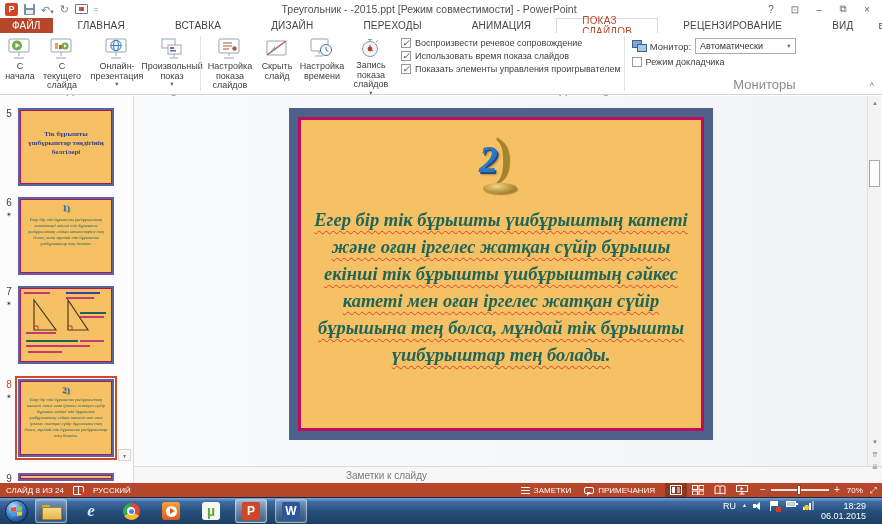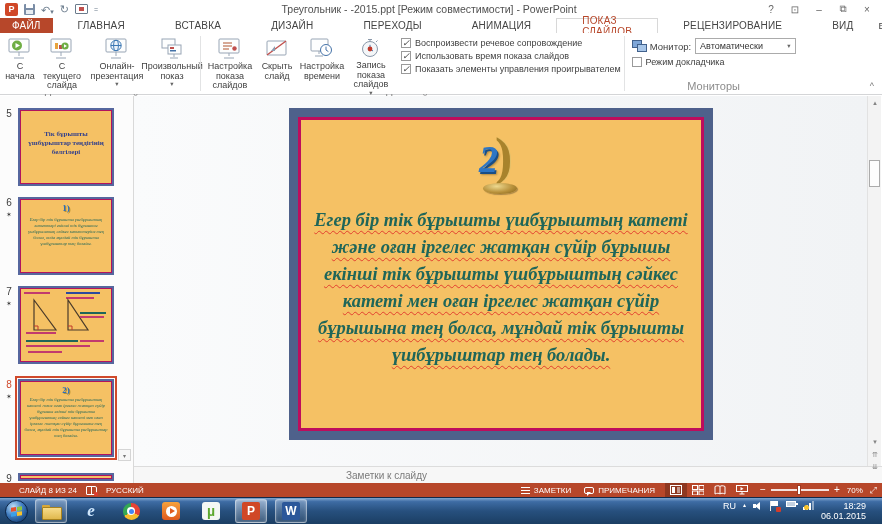--- a/index.html
+++ b/index.html
@@ -29,21 +29,21 @@
   .tabrow-right { margin-left:auto; display:flex; align-items:center; gap:5px; padding-right:6px; }
   .signin { font-size:9.5px; color:#444; }
   .avatar { width:13px; height:13px; border-radius:50%; background:#BFC6CC; position:relative; overflow:hidden; }
   .avatar:before { content:""; position:absolute; left:4px; top:2px; width:5px; height:5px; border-radius:50%; background:#fff; }
   .avatar:after { content:""; position:absolute; left:2px; top:8px; width:9px; height:6px; border-radius:50% 50% 0 0; background:#fff; }
 
   
   .ribbon { position:absolute; left:0; top:33px; width:882px; height:62px; background:#fff; border-bottom:1px solid #D4D5D7; display:flex; padding:1px 2px 0 2px; }
   .grp { display:flex; flex-direction:column; }
   .grp-body { flex:1; display:flex; align-items:flex-start; padding-top:1px; }
-  .grp-label { text-align:center; font-size:11px; color:#8C8C8C; padding:1px 0 2px; }
+  .grp-label { text-align:right; font-size:13px; color:#8C8C8C; padding:1px 0 2px; }
   .gsep { width:1px; background:#E2E3E4; margin:2px 1px 3px; }
   .bb { display:flex; flex-direction:column; align-items:center; text-align:center; font-size:9px; line-height:9.5px; color:#3F3F3F; padding:2px 1px 0; height:56px; }
   .bb .ic { height:25px; display:flex; align-items:flex-start; }
   .caret { font-size:6.5px; color:#666; line-height:6px; }
   .cbcol { display:flex; flex-direction:column; gap:3px; padding:3px 2px 0 4px; }
   .cb { display:flex; align-items:center; gap:4px; font-size:9px; color:#3F3F3F; white-space:nowrap; }
   .cbbox { width:10px; height:10px; border:1px solid #9A9A9A; background:#fff; display:flex; align-items:center; justify-content:center; font-size:9px; color:#444; line-height:1; flex:0 0 auto; }
   .mon-grp { padding-left:6px; }
   .mrow { display:flex; align-items:center; gap:4px; font-size:9.5px; color:#3F3F3F; margin-top:3px; }
   .mon-ic { width:16px; height:13px; position:relative; }
@@ -87,21 +87,21 @@
   .vscroll { width:14px; background:#F3F3F3; border-left:1px solid #E2E2E2; position:relative; font-size:7px; color:#848484; }
   .vs-btn { position:absolute; left:0; width:14px; height:13px; display:flex; align-items:center; justify-content:center; }
   .vs-up { top:0; } .vs-down { top:339px; }
   .vs-prev { top:352px; } .vs-next { top:364px; }
   .vs-thumb { position:absolute; left:1px; top:64px; width:11px; height:27px; background:#FDFDFD; border:1px solid #ABABAB; }
 
   .notesbar { height:17px; background:#F7F7F7; border-top:1px solid #DCDCDC; font-size:10px; color:#7B7B7B; display:flex; align-items:center; padding-left:212px; }
 
   
   .statusbar { position:absolute; left:0; top:483px; width:882px; height:14px; background:#B7472A; color:#fff; display:flex; align-items:center; font-size:8px; }
-  .sb-left { display:flex; align-items:center; gap:9px; padding-left:19px; }
+  .sb-left { display:flex; align-items:center; gap:9px; padding-left:6px; }
   .sb-book { width:11px; height:9px; border:1px solid #fff; border-radius:1px 2px 2px 1px; position:relative; }
   .sb-book:before { content:""; position:absolute; left:4px; top:0; bottom:0; width:1px; background:#fff; }
   .sb-book:after { content:""; position:absolute; right:-2px; bottom:-2px; width:4px; height:4px; background:#E03A2F; border-radius:50%; }
   .sb-right { margin-left:auto; display:flex; align-items:center; gap:7px; padding-right:5px; }
   .sb-item { display:flex; align-items:center; gap:4px; padding:0 3px; height:14px; }
   .i-lines { width:9px; height:7px; background:repeating-linear-gradient(#fff 0 1px, transparent 1px 3px); }
   .i-bubble { width:10px; height:7px; border:1px solid #fff; border-radius:2px; position:relative; }
   .i-bubble:after { content:""; position:absolute; left:2px; bottom:-3px; border:2px solid transparent; border-top-color:#fff; border-left-color:#fff; width:0; height:0; }
   .viewbtns { display:flex; }
   .vbtn { width:22px; height:14px; display:flex; align-items:center; justify-content:center; }

